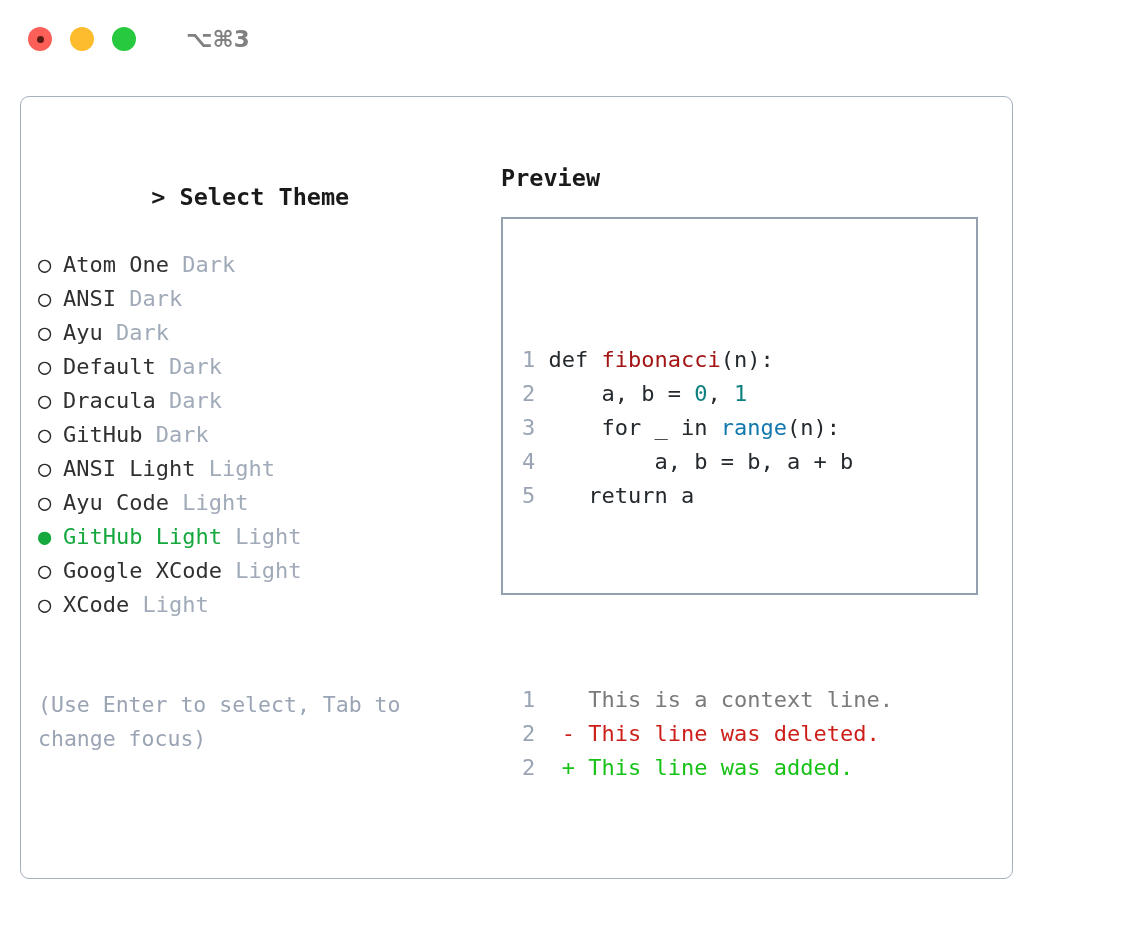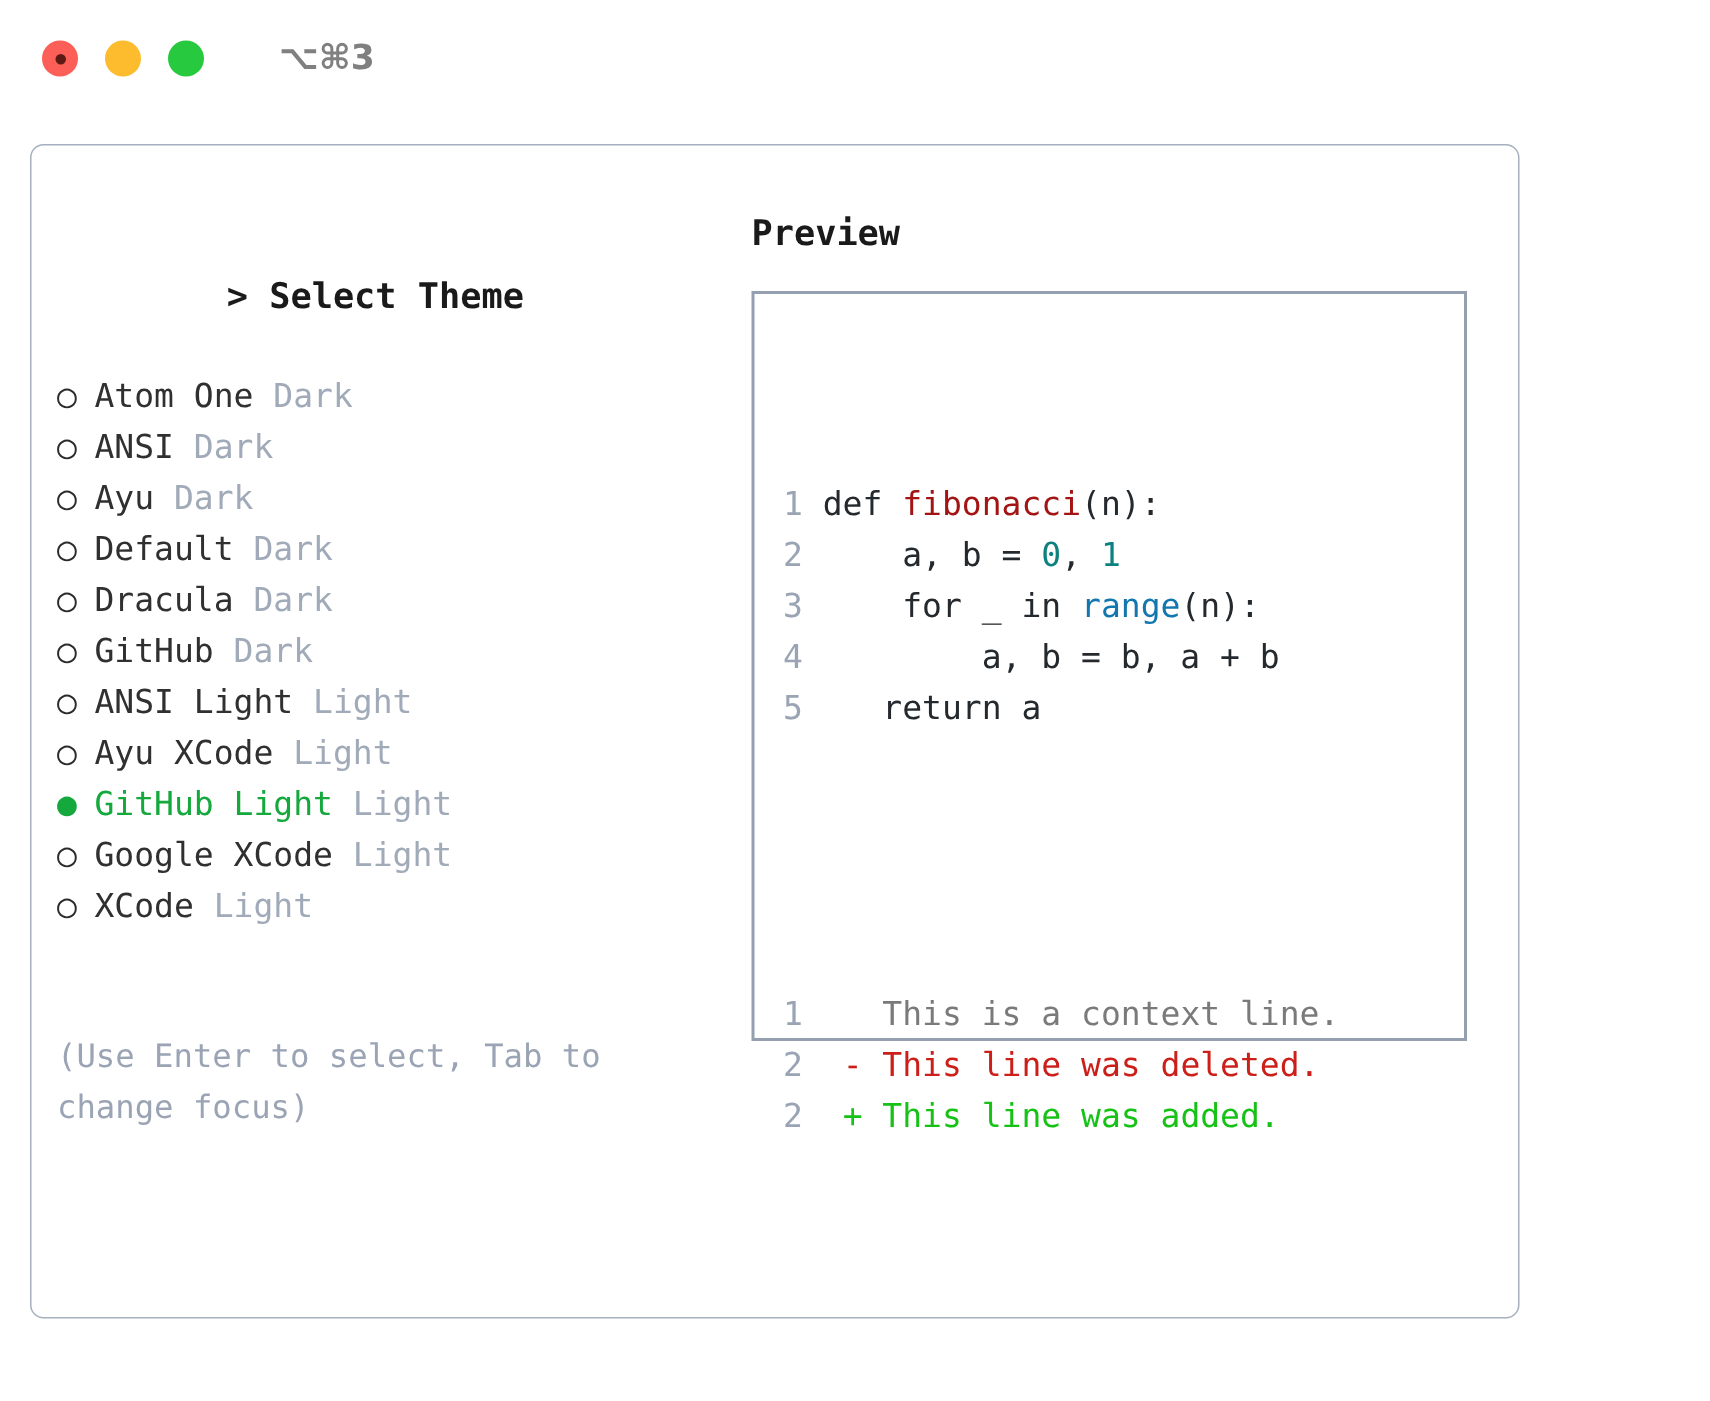--- a/index.html
+++ b/index.html
@@ -124,33 +124,33 @@
     color: #9aa4b4;
     width: 420px;
     white-space: pre-wrap;
     word-break: normal;
   }
 
   
   .right-col {
     position: absolute;
     left: 480px;
-    top: 41px;
+    top: 64px;
     width: 500px;
   }
   .preview-title {
     font-size: 23.5px;
     font-weight: bold;
     color: #1a1a1a;
     line-height: 34px;
   }
   .preview-box {
     margin-top: 22px;
     width: 477px;
-    height: 500px;
+    height: 378px;
     border: 2px solid #94a0b0;
     box-sizing: border-box;
     background: #ffffff;
     position: relative;
   }
   .code {
     position: absolute;
     left: 19px;
     top: 56px;
     font-size: 22px;
@@ -192,21 +192,21 @@
       </div>
 
       <div id="theme-list">
           <div class="opt-row"><span class="bullet">○ </span><span class="name">Atom One</span><span class="suffix"> Dark</span></div>
           <div class="opt-row"><span class="bullet">○ </span><span class="name">ANSI</span><span class="suffix"> Dark</span></div>
           <div class="opt-row"><span class="bullet">○ </span><span class="name">Ayu</span><span class="suffix"> Dark</span></div>
           <div class="opt-row"><span class="bullet">○ </span><span class="name">Default</span><span class="suffix"> Dark</span></div>
           <div class="opt-row"><span class="bullet">○ </span><span class="name">Dracula</span><span class="suffix"> Dark</span></div>
           <div class="opt-row"><span class="bullet">○ </span><span class="name">GitHub</span><span class="suffix"> Dark</span></div>
           <div class="opt-row"><span class="bullet">○ </span><span class="name">ANSI Light</span><span class="suffix"> Light</span></div>
-          <div class="opt-row"><span class="bullet">○ </span><span class="name">Ayu XCode</span><span class="suffix"> Light</span></div>
+          <div class="opt-row"><span class="bullet">○ </span><span class="name">Ayu Code</span><span class="suffix"> Light</span></div>
           <div class="opt-row"><span class="bullet sel">● </span><span class="name sel">GitHub Light</span><span class="suffix"> Light</span></div>
           <div class="opt-row"><span class="bullet">○ </span><span class="name">Google XCode</span><span class="suffix"> Light</span></div>
           <div class="opt-row"><span class="bullet">○ </span><span class="name">XCode</span><span class="suffix"> Light</span></div>
         </div>
 
       <div class="spacer-sm"></div>
 
 
       <div id="apply-to-list">
         </div>

